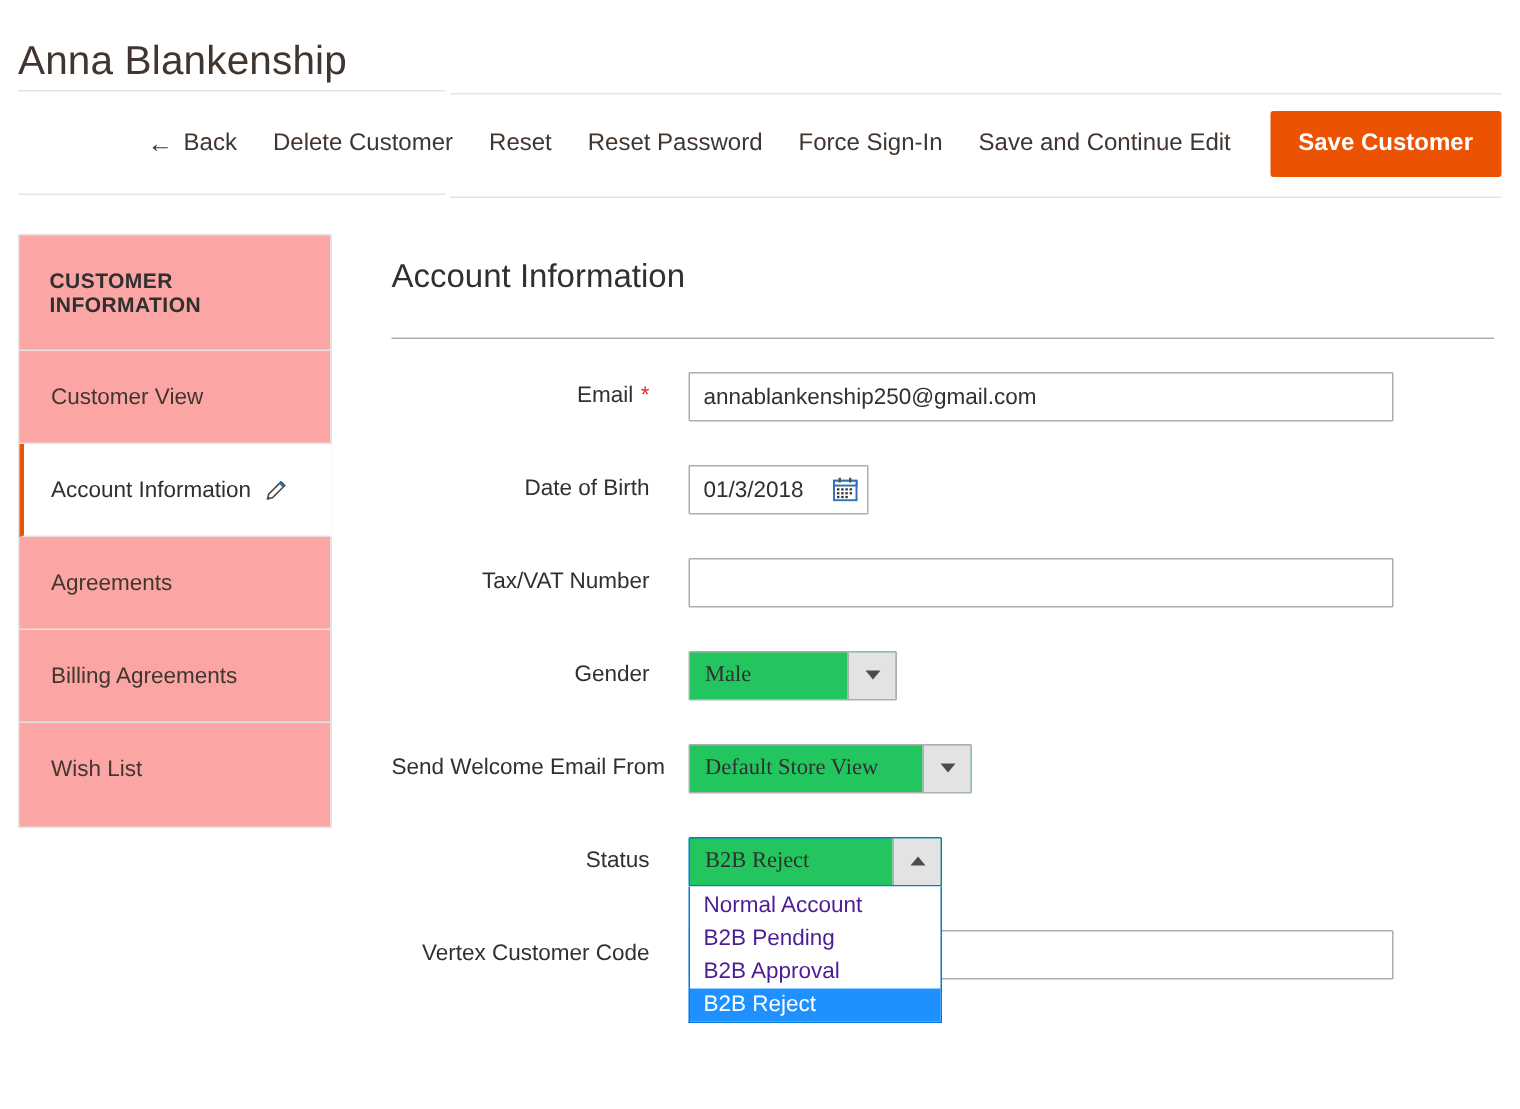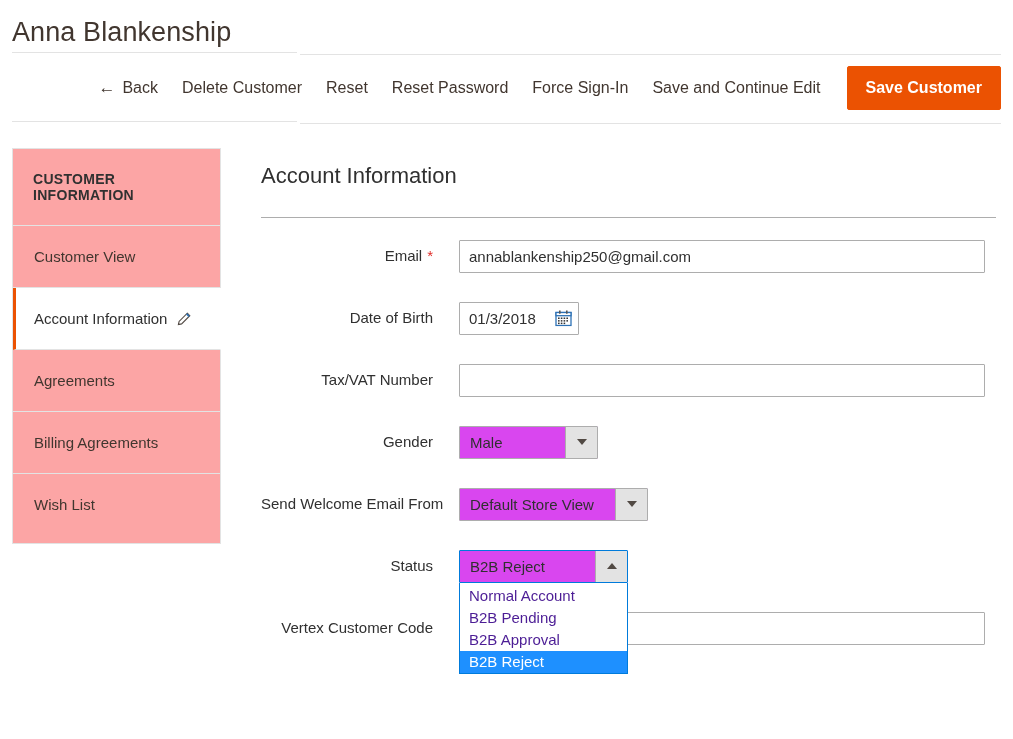--- a/index.html
+++ b/index.html
@@ -15,20 +15,21 @@
     color: #303030;
     overflow: hidden;
     position: relative;
   }
 
   
   .page-title-wrap {
     padding: 14px 0 0 12px;
     height: 52px;
     box-sizing: border-box;
+    margin-top: 8px;
   }
   .page-title {
     font-size: 27px;
     font-weight: 400;
     color: #41362f;
     letter-spacing: 0.1px;
     line-height: 36px;
     margin: 0;
   }
 
@@ -203,21 +204,21 @@
     font-size: 15px;
     color: #303030;
     border: 1px solid #adadad;
     border-radius: 1px;
     height: 33px;
     box-sizing: border-box;
     padding: 0 9px;
     background: #ffffff;
     outline: none;
   }
-  input.txt.wide { width: 526px; }
+  input.txt.wide { width: 470px; }
   input.txt.date { width: 120px; padding-right: 34px; }
   input.txt::placeholder { color: #a6a6a6; }
 
   .date-wrap { position: relative; display: inline-flex; }
   .cal-icon {
     position: absolute;
     right: 7px;
     top: 50%;
     transform: translateY(-50%);
     width: 17px;
@@ -227,22 +228,23 @@
   .cal-icon svg { display: block; }
 
   
   .sel {
     display: inline-flex;
     align-items: stretch;
     border: 1px solid #adadad;
     border-radius: 1px;
     height: 33px;
     box-sizing: border-box;
-    background: #d946ef;
-    cursor: pointer;
+    background: #22c55e;
+    cursor: pointer;
+    font-family: Liberation Serif, serif;
   }
   .sel .sel-val {
     font-size: 15px;
     color: #303030;
     padding: 0 10px;
     display: flex;
     align-items: center;
     white-space: nowrap;
     box-sizing: border-box;
   }

